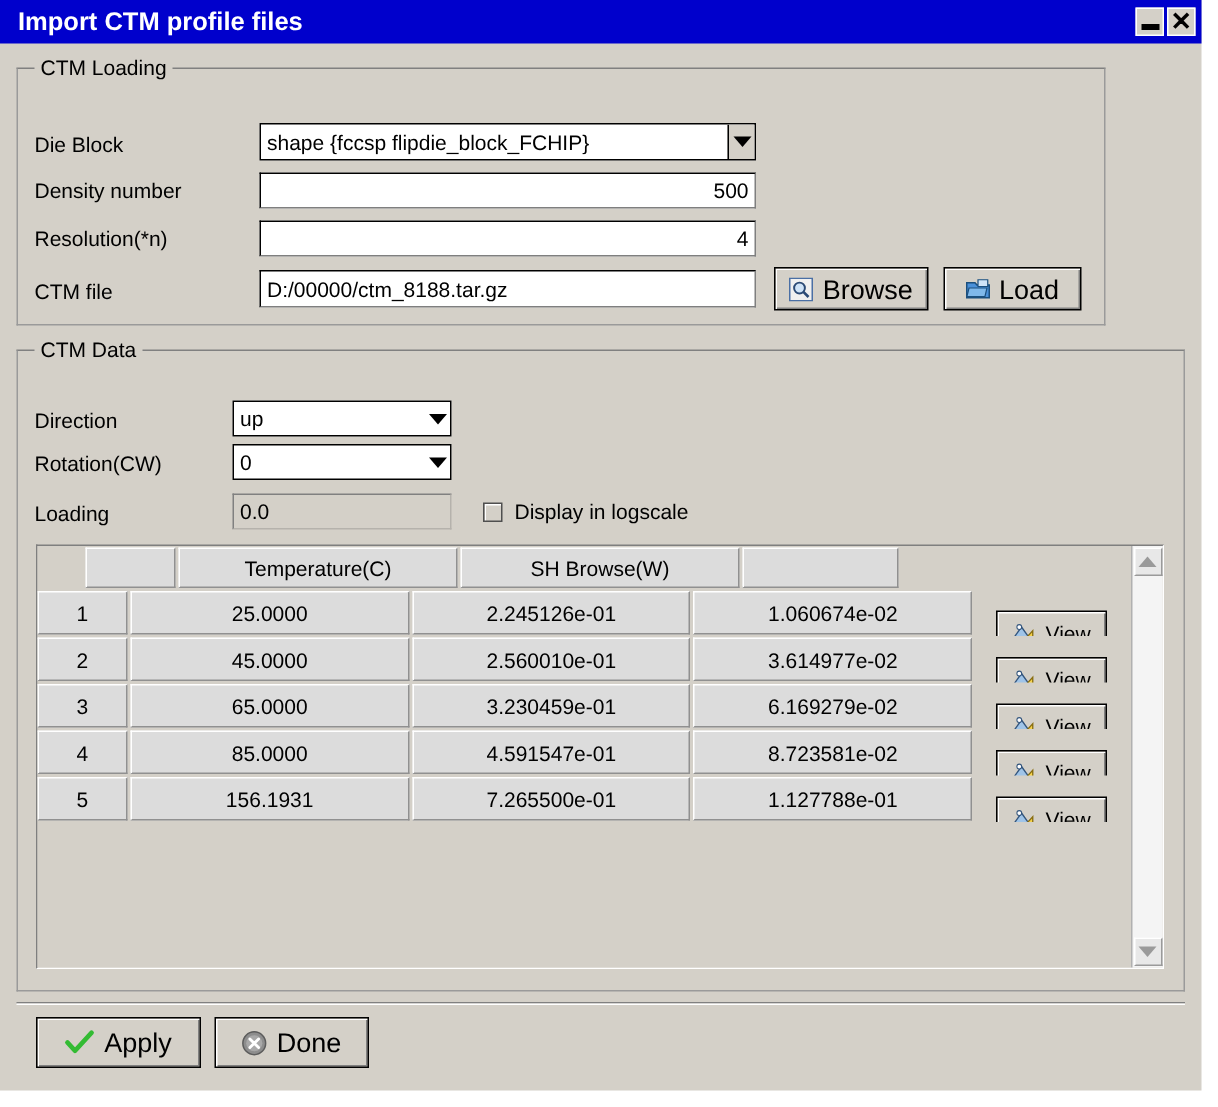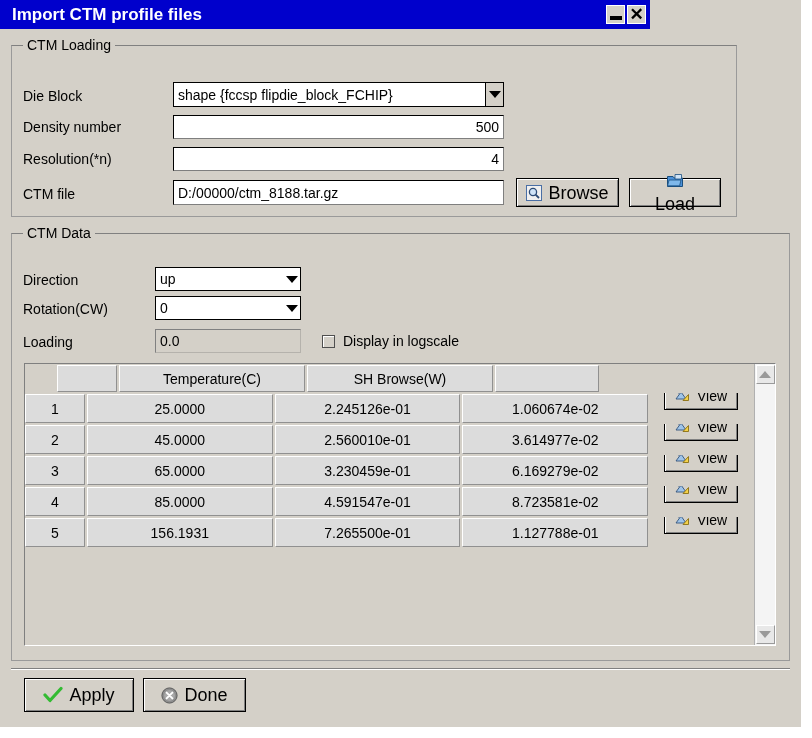--- a/index.html
+++ b/index.html
@@ -23,21 +23,21 @@
     width: 801px;
     height: 727px;
     background: #d4d0c8;
     box-sizing: border-box;
   }
 
   
   .titlebar {
     position: absolute;
     left: 0; top: 0;
-    width: 650px;
+    width: 801px;
     height: 29px;
     background: #0000cc;
     display: flex;
     align-items: center;
     justify-content: space-between;
   }
   .titlebar-text {
     color: #ffffff;
     font-size: 17px;
     font-weight: bold;
@@ -248,21 +248,21 @@
     color: #000000;
     margin: 1px 2px 1px 0;
     overflow: hidden;
     white-space: nowrap;
   }
   .cell.c-idx  { width: 60px; }
   .cell.c-temp { width: 186px; }
   .cell.c-tp   { width: 186px; }
   .cell.c-sh   { width: 186px; }
   .cell.c-act  { width: 104px; background: transparent; border: none; margin: 0; padding: 14px;
-                 display: flex; align-items: flex-end; justify-content: stretch; }
+                 display: flex; align-items: flex-start; justify-content: stretch; }
 
   .view-btn {
     width: 100px;
     height: 29px;
     margin: 0 2px 0 0;
     background: #d4d0c8;
     border: 1px solid #000000;
     box-shadow: inset 1px 1px 0 #ffffff, inset -1px -1px 0 #808080;
     box-sizing: border-box;
     display: flex;
@@ -360,21 +360,21 @@
 
   <div class="btn" style="left:516px; top:178px; width:103px; height:29px;">
     <svg class="icon" width="16" height="16" viewBox="0 0 16 16">
       <rect x="0.5" y="0.5" width="15" height="15" fill="#f0f0f0" stroke="#4a6fa5"></rect>
       <circle cx="7" cy="7" r="3.6" fill="#cfe3f7" stroke="#2b4a75" stroke-width="1.3"></circle>
       <line x1="9.6" y1="9.6" x2="13" y2="13" stroke="#2b4a75" stroke-width="1.8"></line>
     </svg>
     <span class="btn-label">Browse</span>
   </div>
 
-  <div class="btn" style="left:629px; top:178px; width:92px; height:29px;flex-direction:column;">
+  <div class="btn" style="left:629px; top:178px; width:92px; height:29px;">
     <svg class="icon" width="16" height="16" viewBox="0 0 16 16">
       <path d="M0.5 3.5 H6 L7.3 5 H15.5 V13.5 H0.5 Z" fill="#4a90d9" stroke="#1b4f7e"></path>
       <path d="M8 1.5 H14.5 V6 H8 Z" fill="#cfe3f7" stroke="#1b4f7e" stroke-width="0.8"></path>
       <path d="M2 7 H14 L12.6 12.8 H0.6 Z" fill="#7fb8ea" stroke="#1b4f7e" stroke-width="0.8"></path>
     </svg>
     <span class="btn-label">Load</span>
   </div>
 
   <div class="groupbox" id="gb-data">
     <span class="groupbox-title">CTM Data</span>

